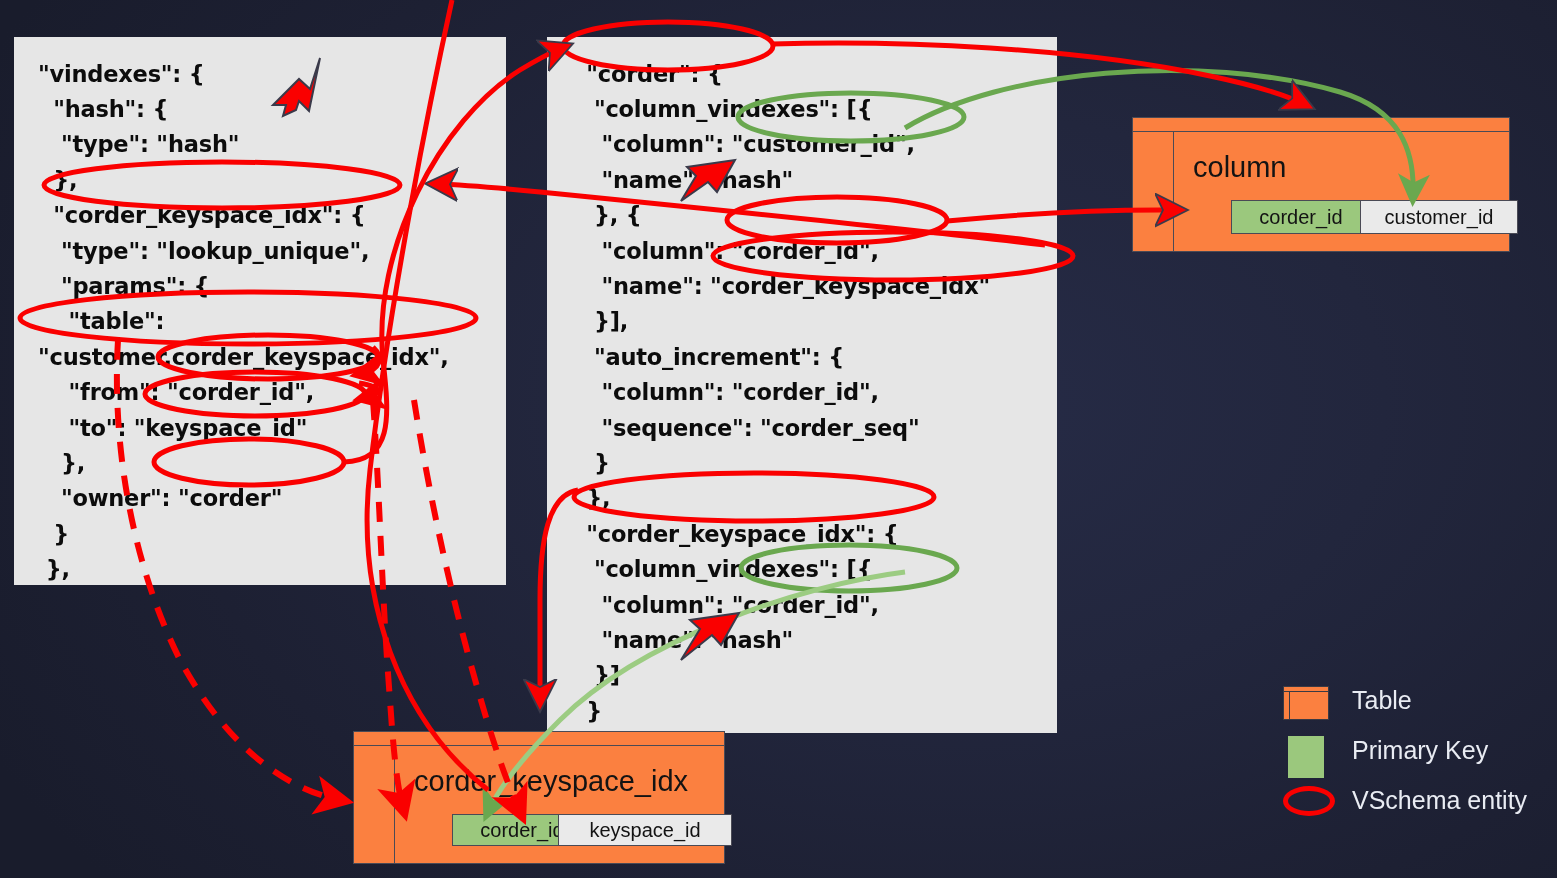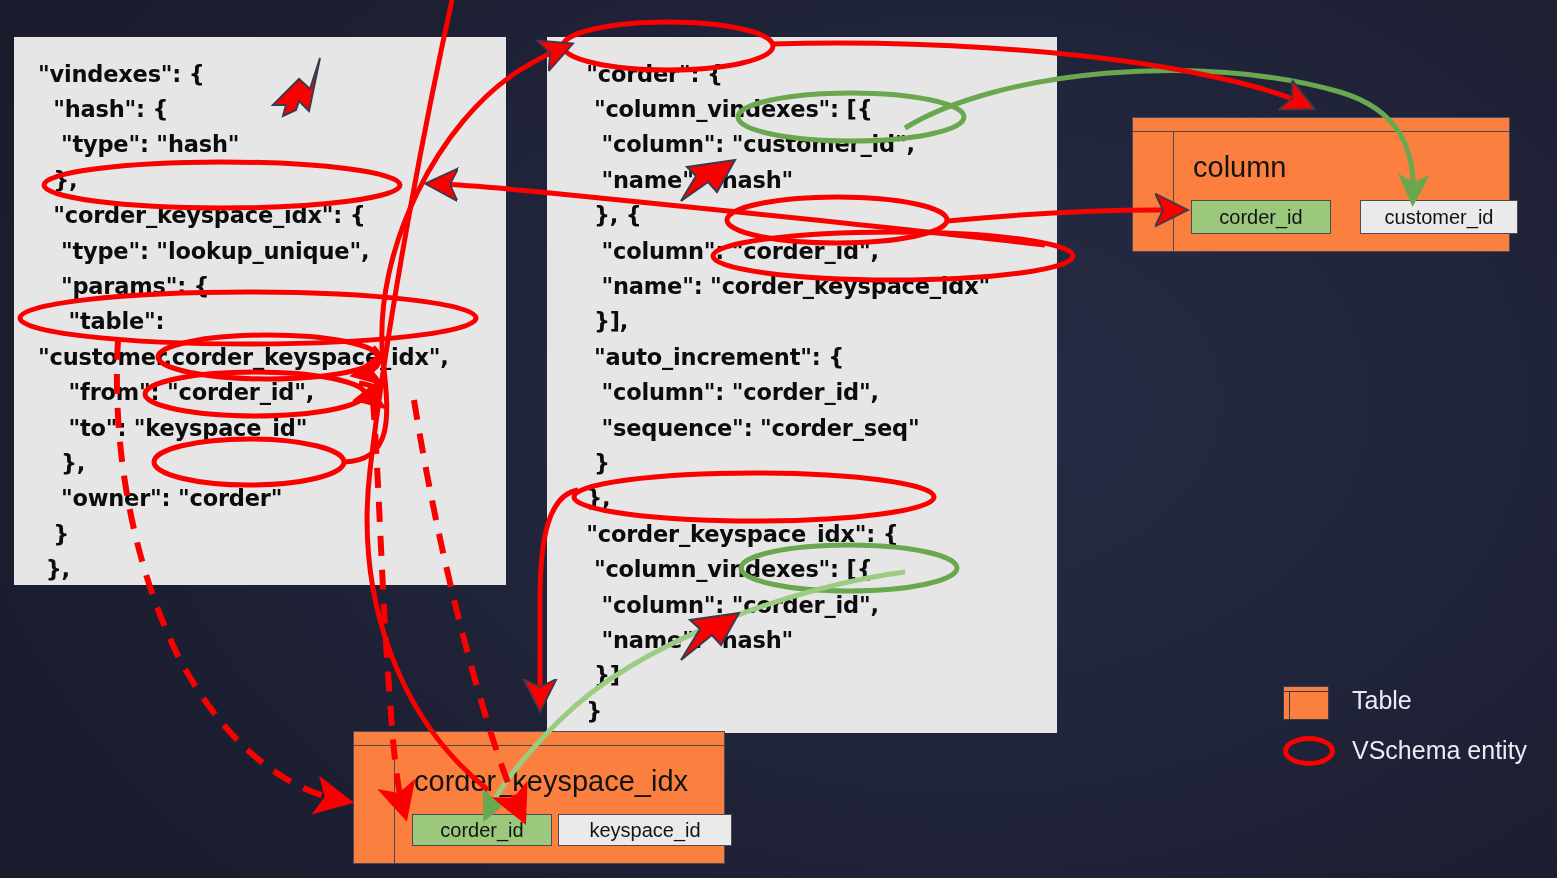--- a/index.html
+++ b/index.html
@@ -55,21 +55,21 @@
   }
   .field{
     position:absolute;
     box-sizing:border-box;
     border:1px solid #4a4a55;
     font-family:"Liberation Sans", sans-serif;
     font-size:20px;color:#131313;
     display:flex;align-items:center;justify-content:center;
     white-space:nowrap;
   }
-  .field.pk{background:#9bc87d;}
+  .field.pk{background:#9bc87d;margin-left:40px;}
   .field.plain{background:#eaeaea;}
 
   #entity-corder{left:1132px;top:117px;width:378px;height:135px;}
   #entity-corder .ent-title{left:60px;top:33px;}
   #entity-corder .f0{left:58px;top:82px;width:140px;height:34px;}
   #entity-corder .f1{left:204px;top:82px;width:158px;height:34px;margin-left:23px;}
 
   #entity-idx{left:353px;top:731px;width:372px;height:133px;}
   #entity-idx .ent-title{left:60px;top:33px;}
   #entity-idx .f0{left:58px;top:82px;width:140px;height:32px;}
@@ -149,20 +149,24 @@
     <div class="field pk f0">corder_id</div>
     <div class="field plain f1">keyspace_id</div>
   </div>
 
   <div id="legend">
     <div class="legend-row">
       <div class="legend-swatch sw-table"></div>
       <div class="legend-label">Table</div>
     </div>
     <div class="legend-row">
+      <div class="legend-swatch sw-pk"></div>
+      <div class="legend-label">Primary Key</div>
+    </div>
+    <div class="legend-row">
       <div class="legend-swatch sw-ellipse sw-red-ell"></div>
       <div class="legend-label">VSchema entity</div>
     </div>
   </div>
 
   <svg id="overlay" width="1557" height="878" viewBox="0 0 1557 878">
     <defs>
       <marker id="redArrow" markerWidth="7" markerHeight="7" refX="4.2" refY="3.5" orient="auto" markerUnits="strokeWidth">
         <path d="M0,0.2 L6.6,3.5 L0,6.8 L1.6,3.5 Z" fill="#fa0000" stroke="#3a3a4a" stroke-width="0.35"></path>
       </marker>

